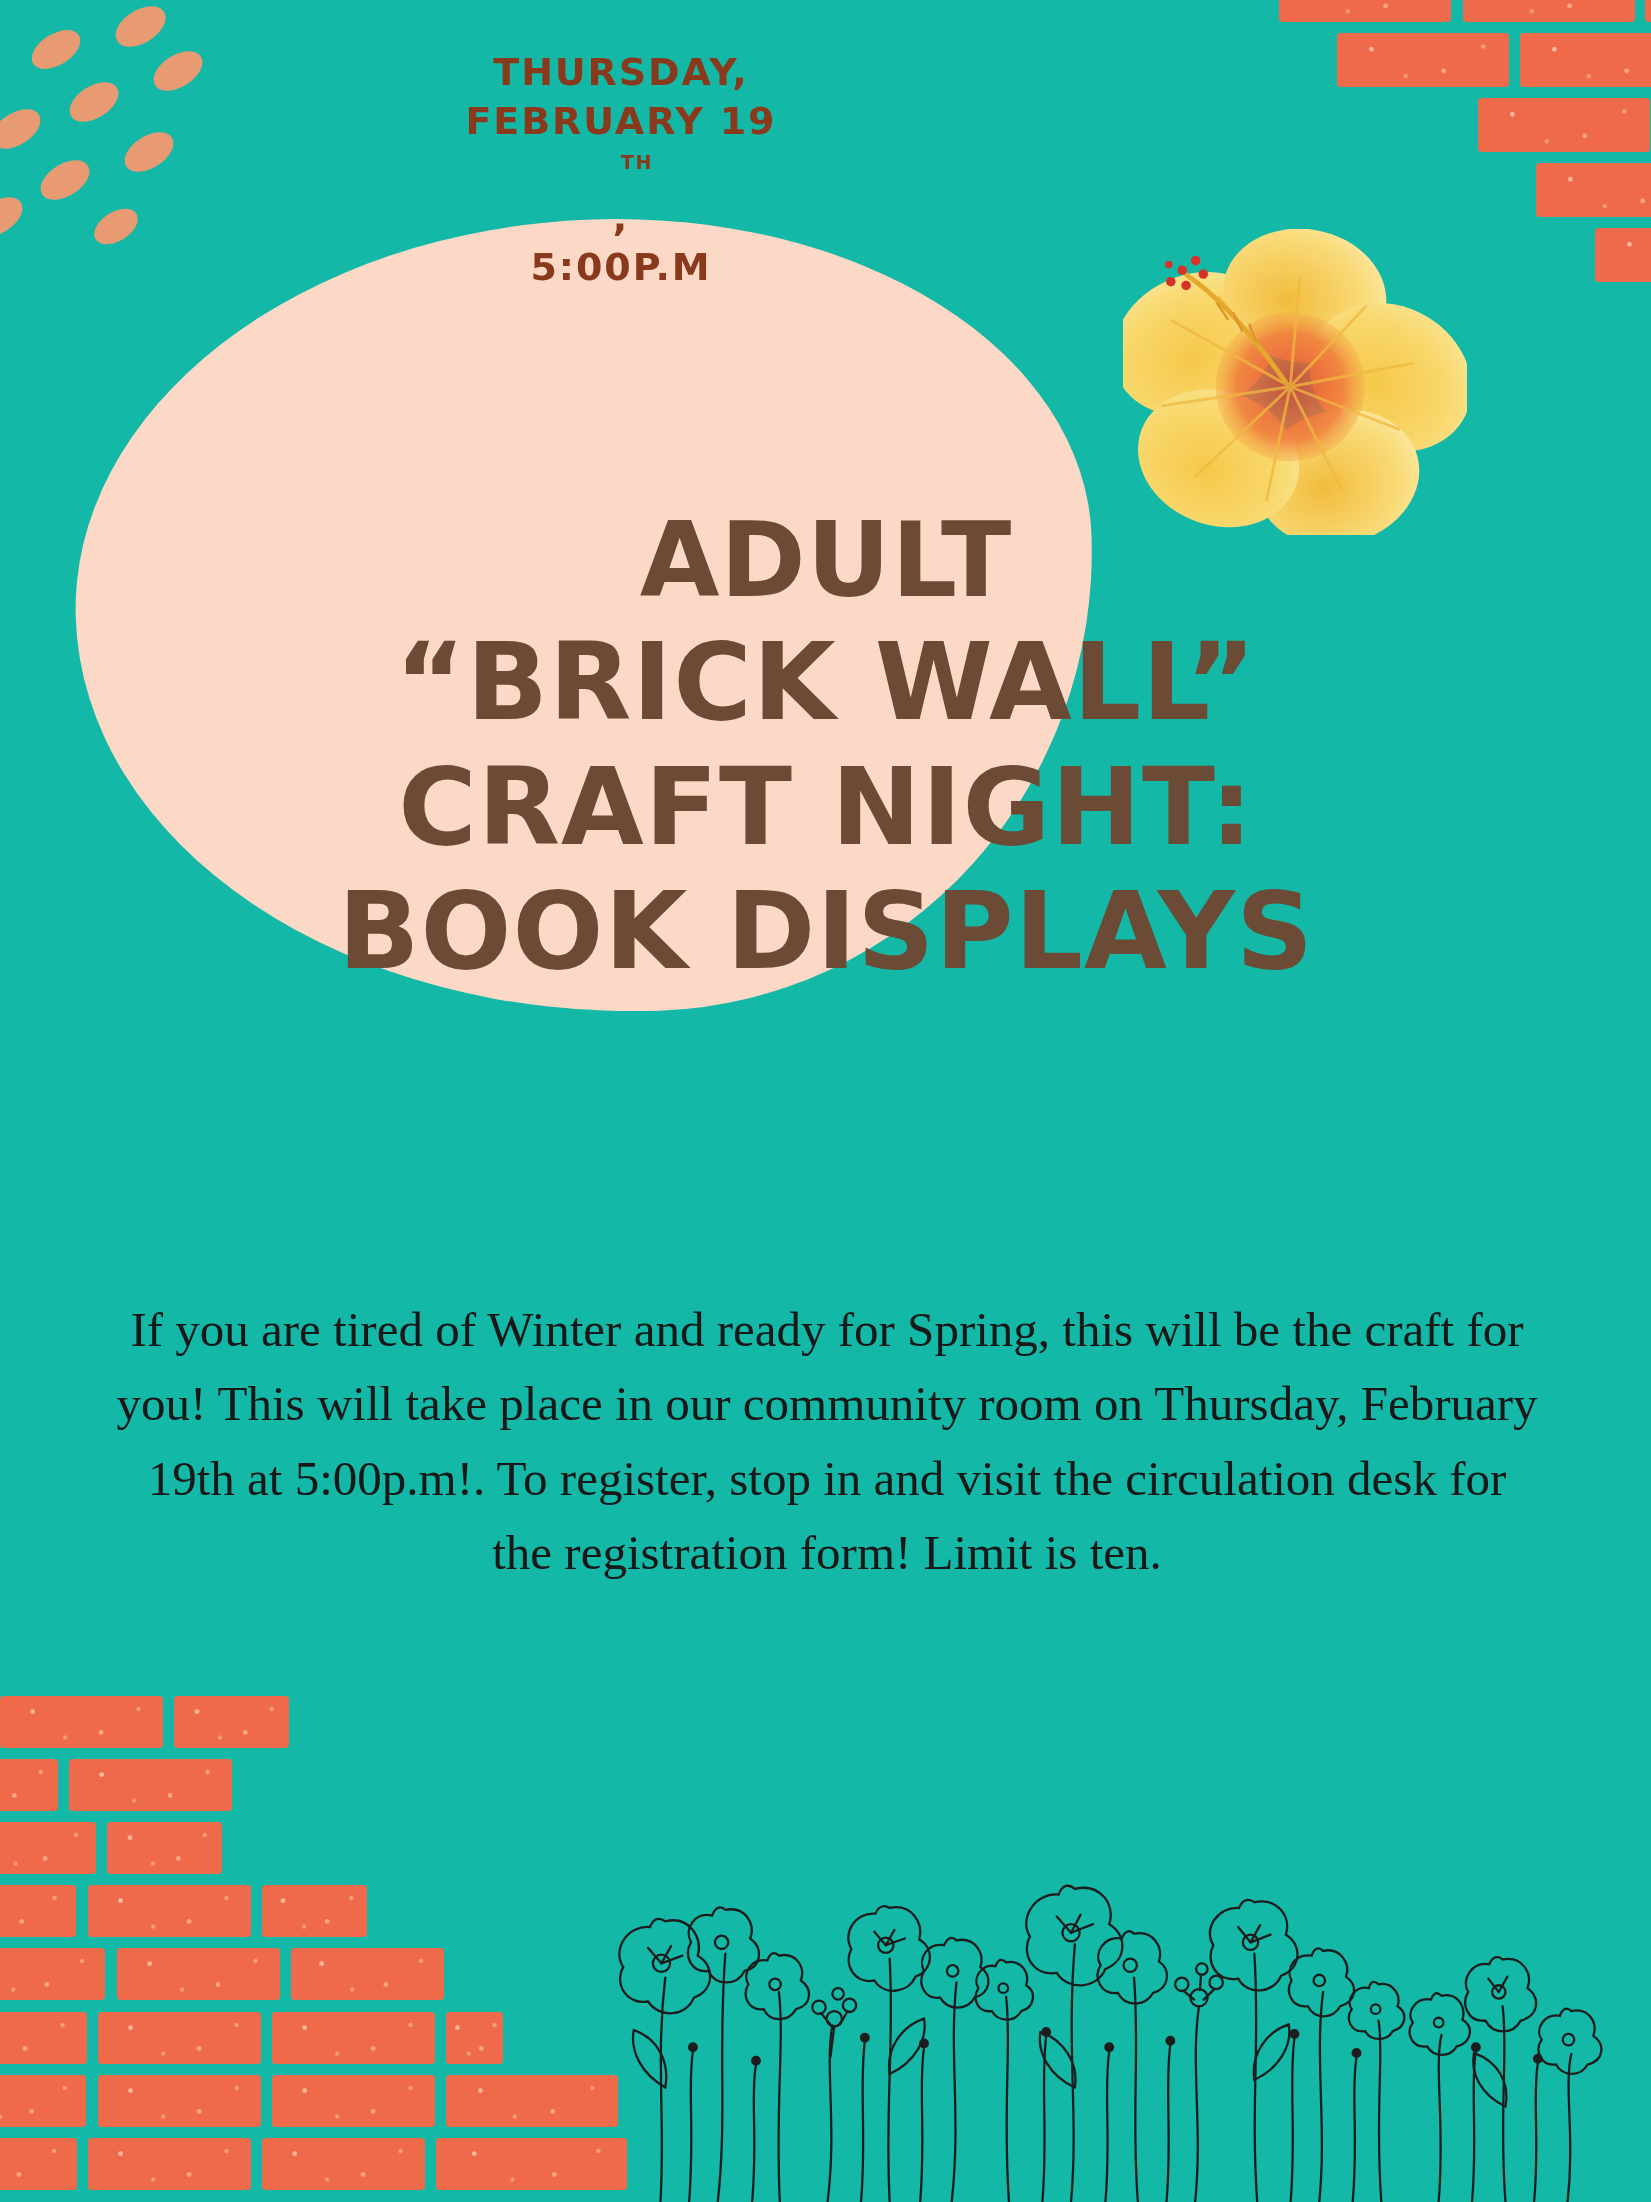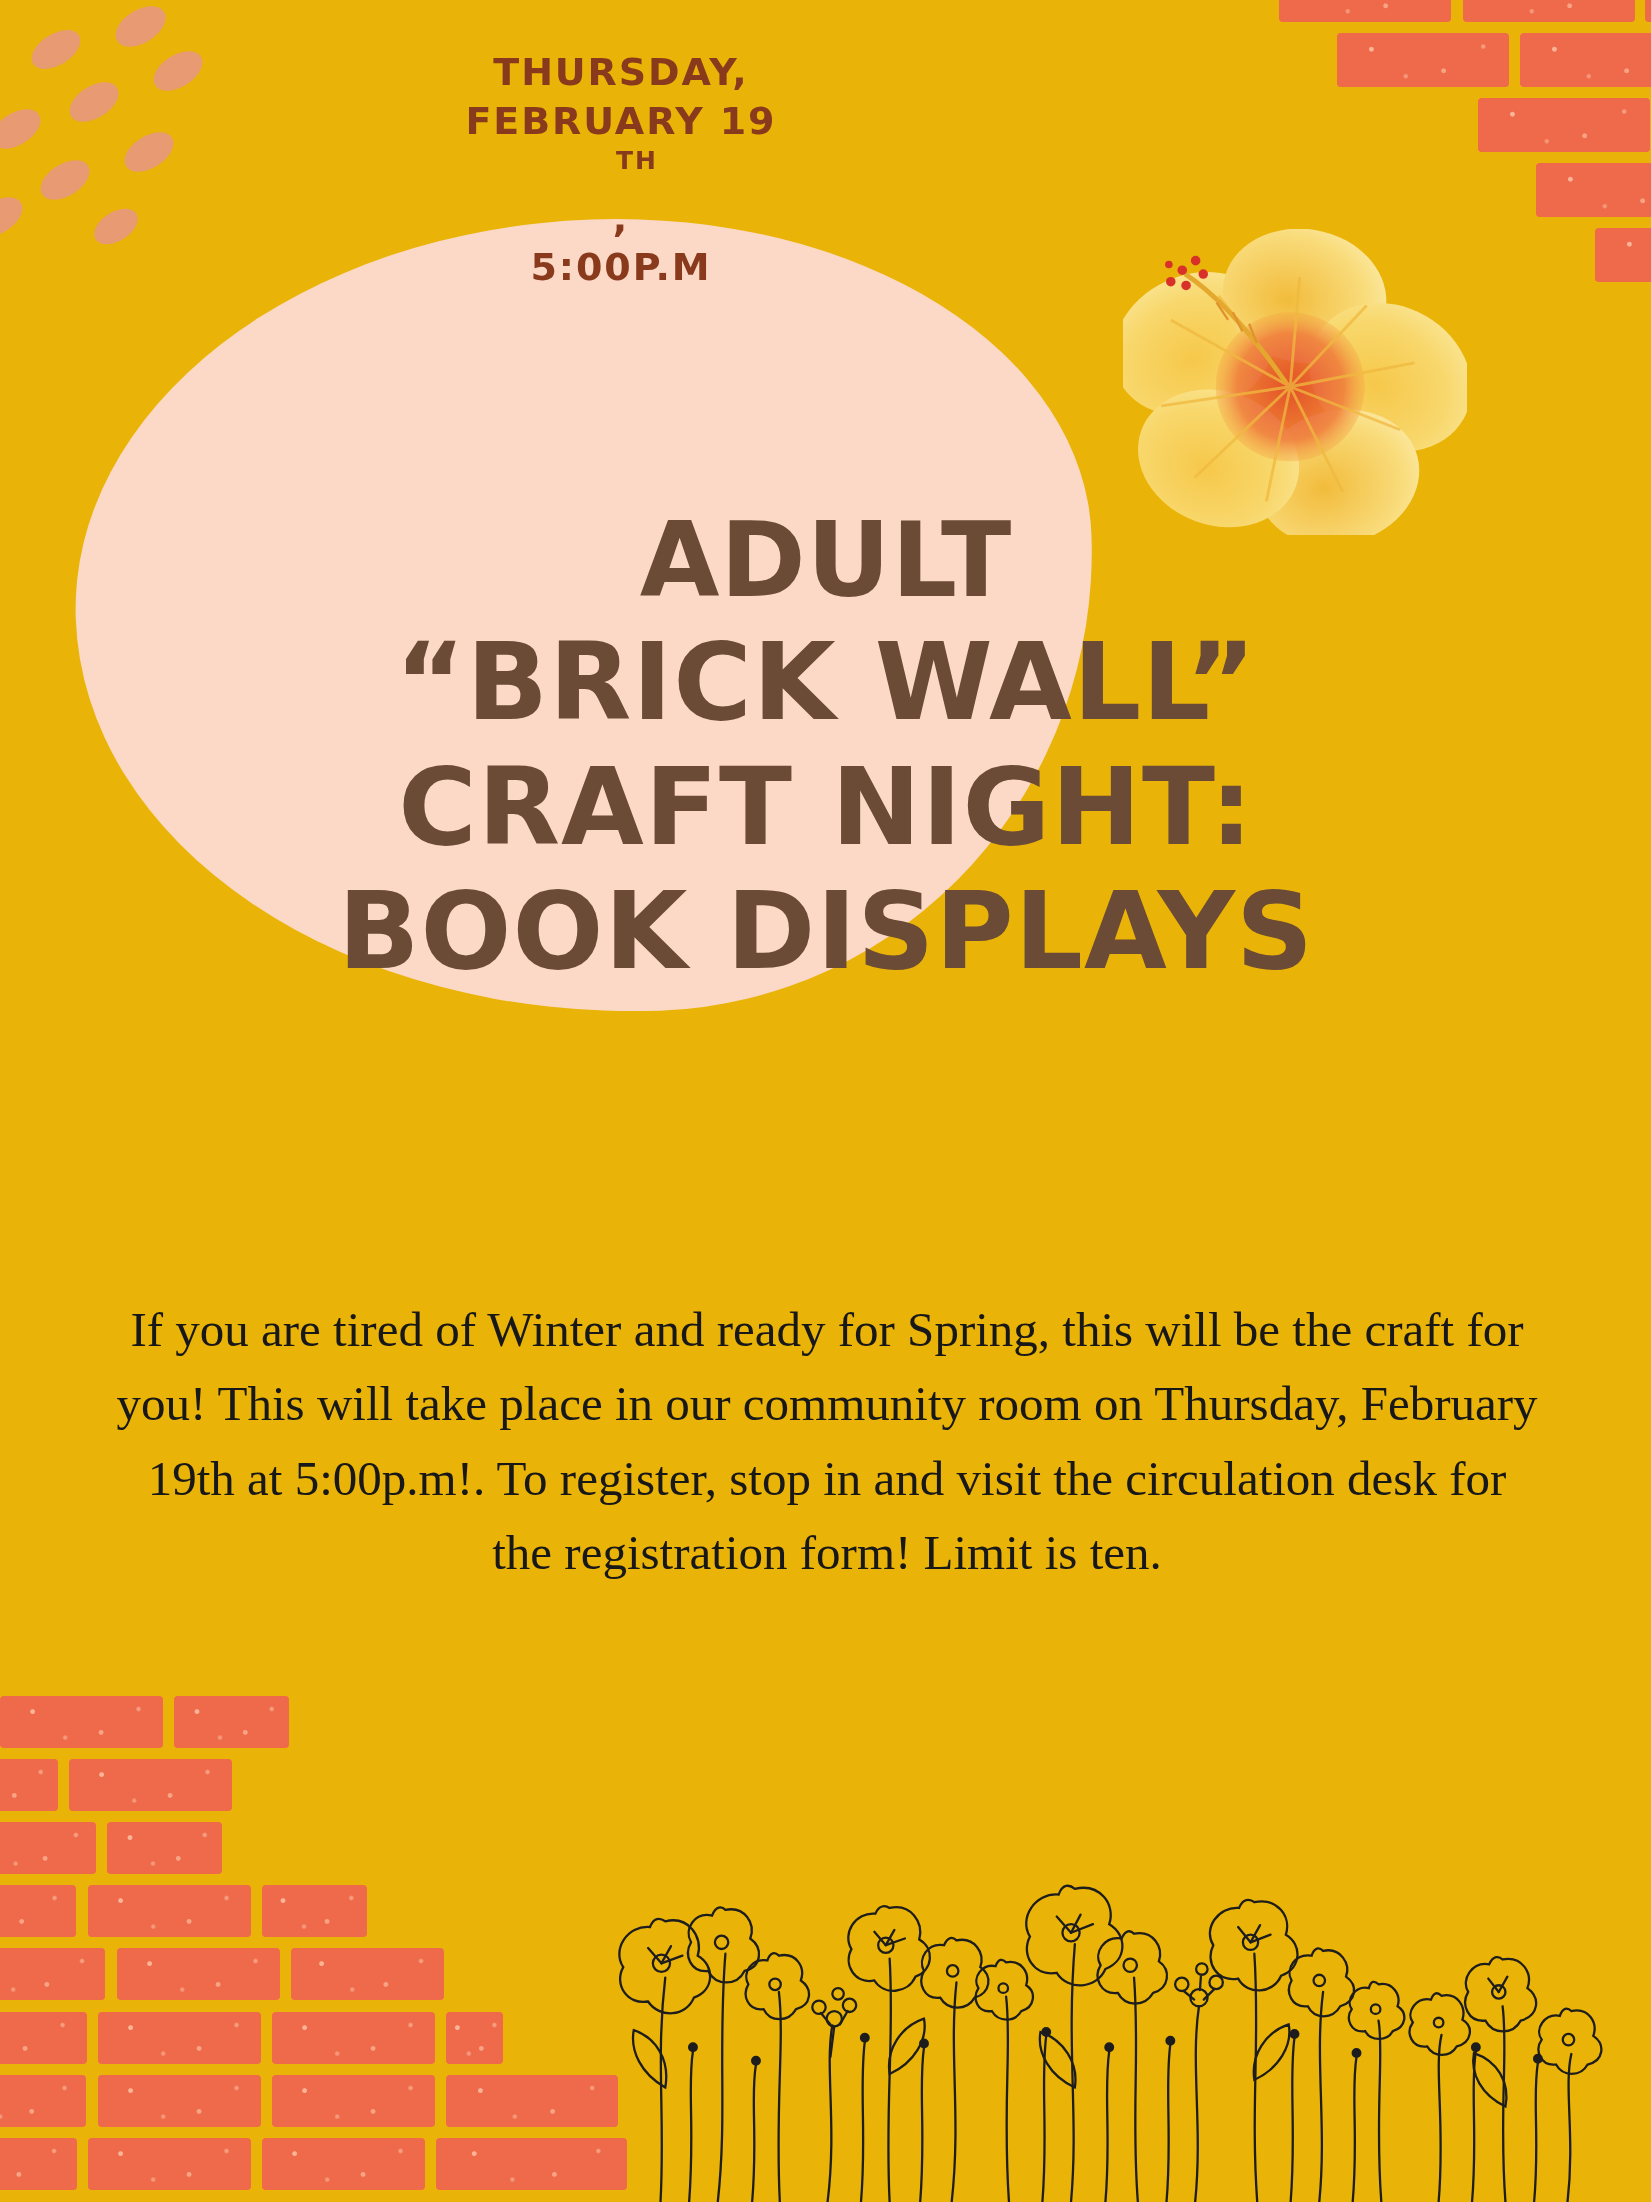--- a/index.html
+++ b/index.html
@@ -11,21 +11,21 @@
     width: 1652px;
     height: 2202px;
     position: relative;
     overflow: hidden;
     font-family: "Liberation Sans", sans-serif;
   }
 
   .poster {
     position: absolute;
     inset: 0;
-    background: #eab308;
+    background: #14b8a6;
     overflow: hidden;
   }
 
   
   .blob {
     position: absolute;
     left: 76px;
     top: 220px;
     width: 1018px;
     height: 793px;
@@ -69,21 +69,21 @@
     width: 478px;
     text-align: center;
     color: #8a3a1c;
     font-family: "DejaVu Sans", sans-serif;
     font-weight: bold;
     font-size: 38px;
     line-height: 1.28;
     letter-spacing: 1.9px;
   }
   .date-block span { display: block; }
-  .date-block sup { font-size: 25px; vertical-align: super; margin-left: 32px; }
+  .date-block sup { font-size: 19px; vertical-align: super; margin-left: 32px; }
 
   
   .title-block {
     position: absolute;
     left: 86px;
     top: 501px;
     width: 1480px;
     text-align: center;
     color: #6b4a36;
     font-family: "DejaVu Sans", sans-serif;

